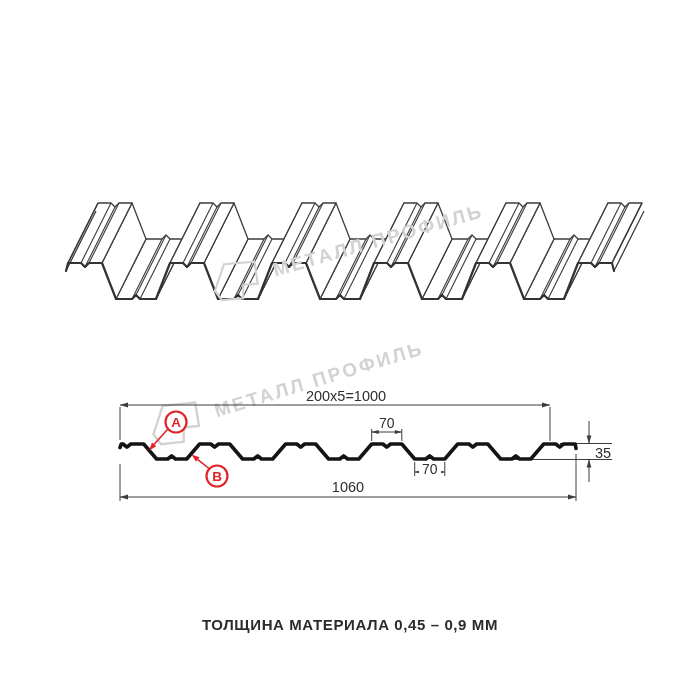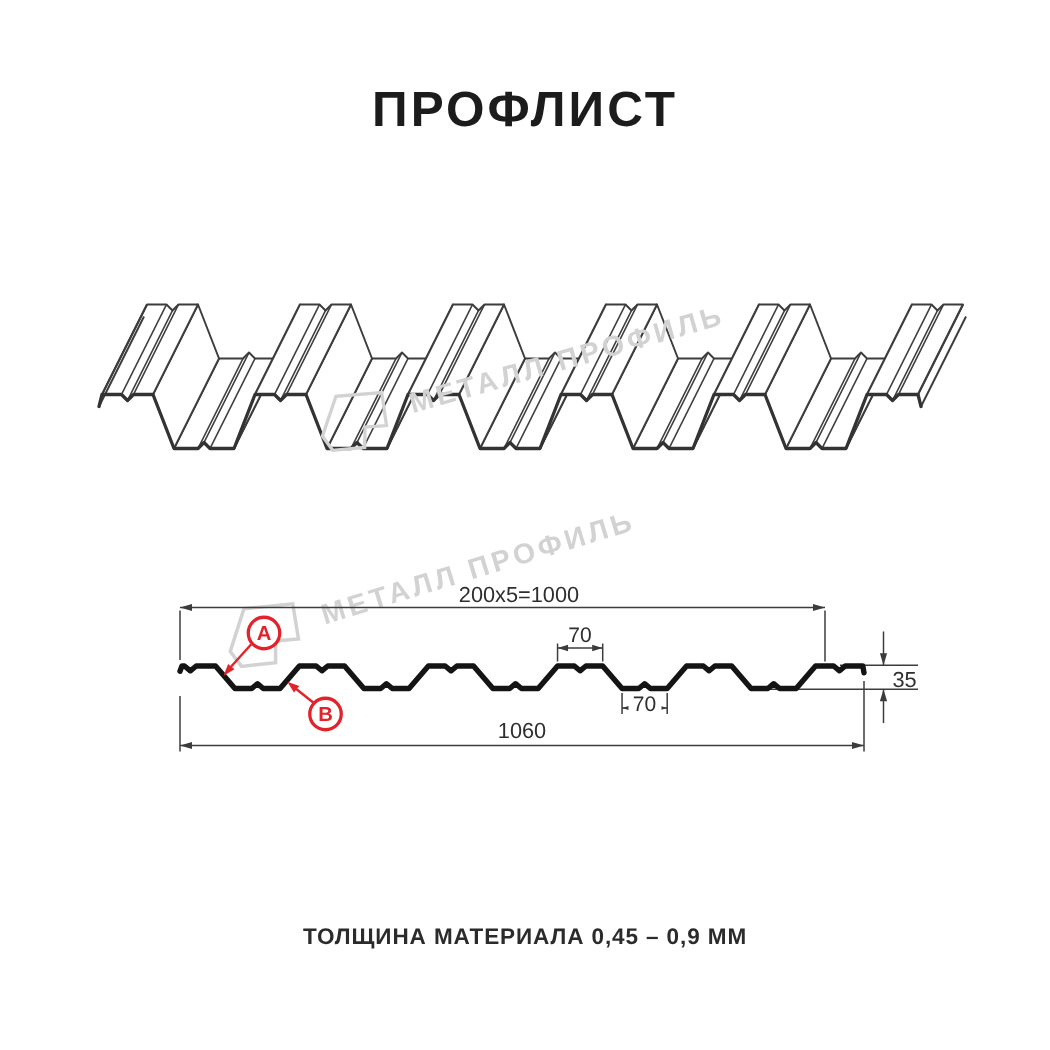--- a/index.html
+++ b/index.html
@@ -28,21 +28,20 @@
   .t-dim{font-family:"Liberation Sans",sans-serif;font-size:14px;fill:#2e2e2e;}
   .t-dim-big{font-family:"Liberation Sans",sans-serif;font-size:14.5px;fill:#2e2e2e;}
   .t-callout{font-family:"Liberation Sans",sans-serif;font-size:13.5px;font-weight:700;fill:#e2232a;}
 </style>
 </head>
 <body>
 
 <div class="page">
 
   <div class="header">
-    <div class="title">ПРОФЛИСТ</div>
   </div>
 
   <svg id="sheet-layer" class="layer" width="700" height="700" viewBox="0 0 700 700">
       <g>
         <path d="M116 299 L 132 299 L 136 295 L 140 299 L 156 299 L 186 239 L 170 239 L 166 235 L 162 239 L 146 239 Z" fill="#ffffff" stroke="#3d3d3d" stroke-width="1.3" stroke-linejoin="round"></path>
         <line x1="132" y1="299" x2="162" y2="239" stroke="#3d3d3d" stroke-width="1.1"></line>
         <line x1="136" y1="295" x2="166" y2="235" stroke="#3d3d3d" stroke-width="1.1"></line>
         <line x1="140" y1="299" x2="170" y2="239" stroke="#3d3d3d" stroke-width="1.1"></line>
         <path d="M218 299 L 234 299 L 238 295 L 242 299 L 258 299 L 288 239 L 272 239 L 268 235 L 264 239 L 248 239 Z" fill="#ffffff" stroke="#3d3d3d" stroke-width="1.3" stroke-linejoin="round"></path>
         <line x1="234" y1="299" x2="264" y2="239" stroke="#3d3d3d" stroke-width="1.1"></line>

